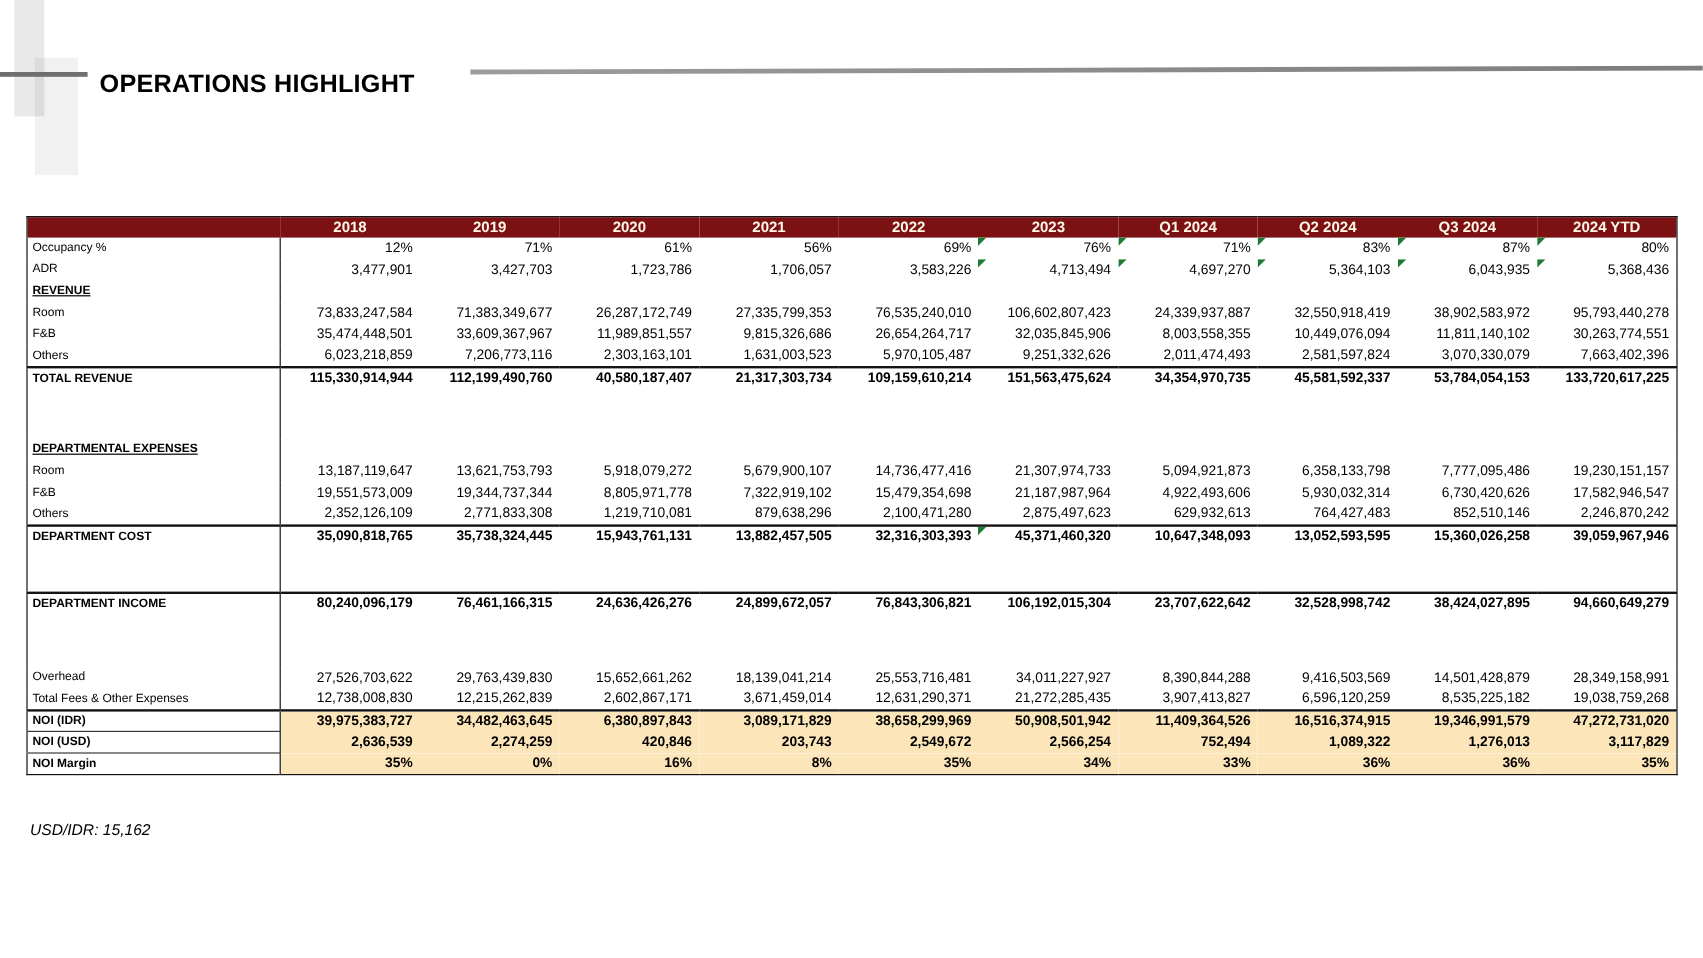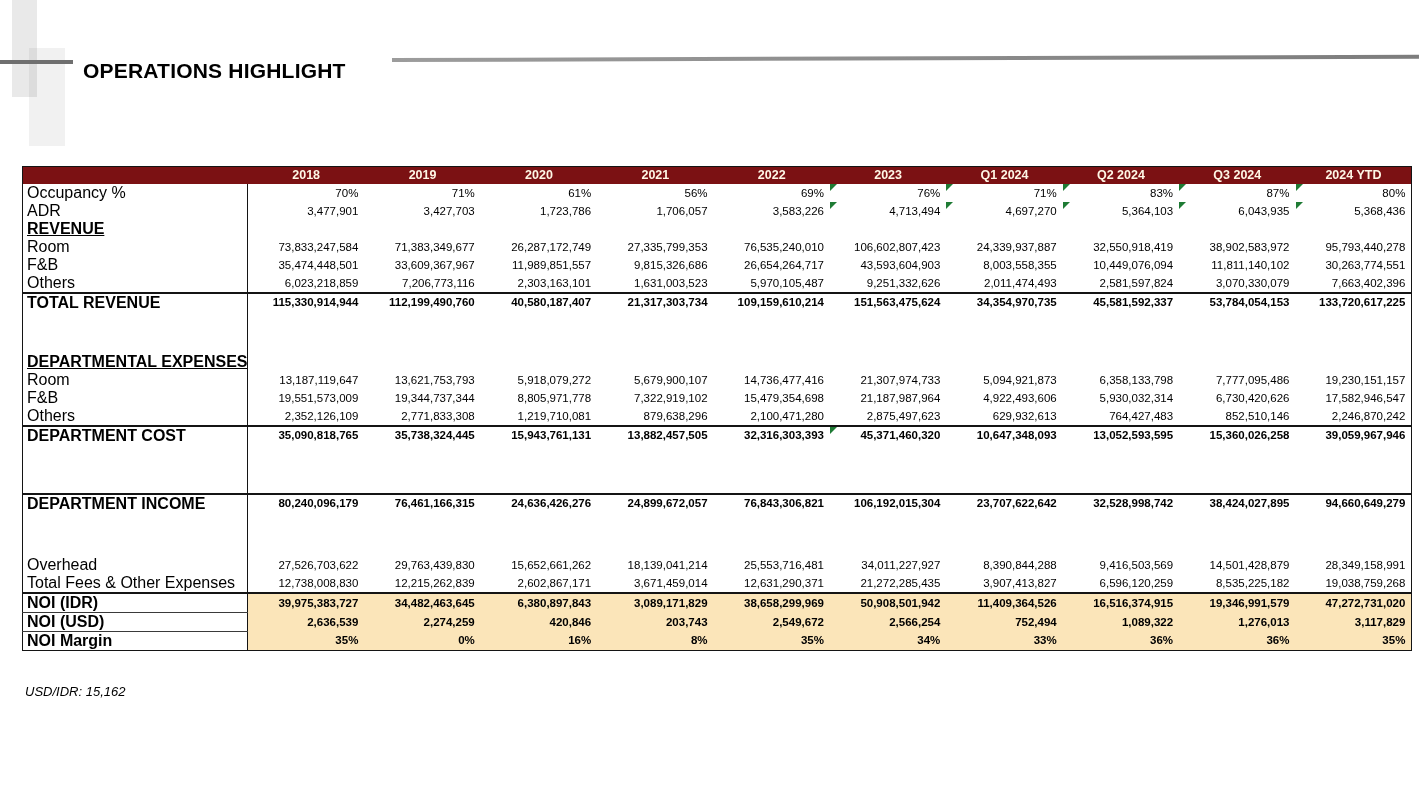--- a/index.html
+++ b/index.html
@@ -17,36 +17,36 @@
   }
   
   .decor-bar-1{position:absolute;left:12px;top:0;width:25px;height:97px;background:rgba(0,0,0,0.085);}
   .decor-bar-2{position:absolute;left:29px;top:48px;width:36px;height:98px;background:rgba(0,0,0,0.055);}
   .line-left{position:absolute;left:0;top:60px;width:73px;height:4px;background:#6F6F6F;}
   .line-right{position:absolute;left:392px;top:58px;width:1027px;height:4px;
     background:linear-gradient(90deg,#9c9c9c,#7d7d7d);transform:rotate(-0.18deg);transform-origin:left center;}
   .page-title{position:absolute;left:83px;top:45px;font-size:21px;font-weight:bold;letter-spacing:.2px;white-space:nowrap;}
 
   
-  .table-wrap{position:absolute;left:22px;top:166px;}
+  .table-wrap{position:absolute;left:22px;top:180px;}
   table{border-collapse:collapse;table-layout:fixed;border:1.5px solid var(--border-dark);}
   col.c-label{width:211px;}
   col.c-val{width:116.4px;}
   th{
     background:var(--header-bg);color:var(--header-text);
     font-size:12.5px;font-weight:bold;height:17px;padding:0 4px;text-align:center;white-space:nowrap;
   }
   td{font-size:11.5px;height:18px;padding:0;white-space:nowrap;overflow:hidden;}
-  td.label{font-size:16px;padding-left:4px;border-right:1.5px solid var(--border-dark);}
+  td.label{font-size:10px;padding-left:4px;border-right:1.5px solid var(--border-dark);}
   td.val{text-align:right;padding-right:6px;position:relative;}
 
   tr.type-section td.label{font-weight:bold;text-decoration:underline;margin-top:16px;}
   tr.type-total td{font-weight:bold;border-top:2.2px solid var(--border-dark);vertical-align:top;line-height:17px;}
   tbody tr:nth-child(7){height:60px;}
-  tbody tr:nth-child(12){height:68px;}
+  tbody tr:nth-child(12){height:56px;}
   tbody tr:nth-child(13){height:62px;}
   tbody tr:nth-child(16) td{border-top:2.2px solid var(--border-dark);}
   tr.type-noi td{font-weight:bold;}
   tr.type-noi td.val{background:var(--noi-bg);}
   tr.type-noi td.label{border-bottom:1px solid #3a3a3a;}
   tbody tr:nth-child(18) td.label{border-bottom:none;}
 
   .flag{position:absolute;top:0;left:0;width:0;height:0;
     border-top:7px solid var(--flag-color);border-right:7px solid transparent;}
 
@@ -88,21 +88,21 @@
           <th>2023</th>
           <th>Q1 2024</th>
           <th>Q2 2024</th>
           <th>Q3 2024</th>
           <th>2024 YTD</th>
         </tr>
     </thead>
     <tbody>
         <tr class="type-data">
           <td class="label">Occupancy %</td>
-          <td class="val">70%</td>
+          <td class="val">12%</td>
           <td class="val">71%</td>
           <td class="val">61%</td>
           <td class="val">56%</td>
           <td class="val">69%</td>
           <td class="val">76%<span class="flag"></span></td>
           <td class="val">71%<span class="flag"></span></td>
           <td class="val">83%<span class="flag"></span></td>
           <td class="val">87%<span class="flag"></span></td>
           <td class="val">80%<span class="flag"></span></td>
         </tr>
@@ -145,21 +145,21 @@
           <td class="val">38,902,583,972</td>
           <td class="val">95,793,440,278</td>
         </tr>
         <tr class="type-data">
           <td class="label">F&amp;B</td>
           <td class="val">35,474,448,501</td>
           <td class="val">33,609,367,967</td>
           <td class="val">11,989,851,557</td>
           <td class="val">9,815,326,686</td>
           <td class="val">26,654,264,717</td>
-          <td class="val">43,593,604,903</td>
+          <td class="val">32,035,845,906</td>
           <td class="val">8,003,558,355</td>
           <td class="val">10,449,076,094</td>
           <td class="val">11,811,140,102</td>
           <td class="val">30,263,774,551</td>
         </tr>
         <tr class="type-data">
           <td class="label">Others</td>
           <td class="val">6,023,218,859</td>
           <td class="val">7,206,773,116</td>
           <td class="val">2,303,163,101</td>

